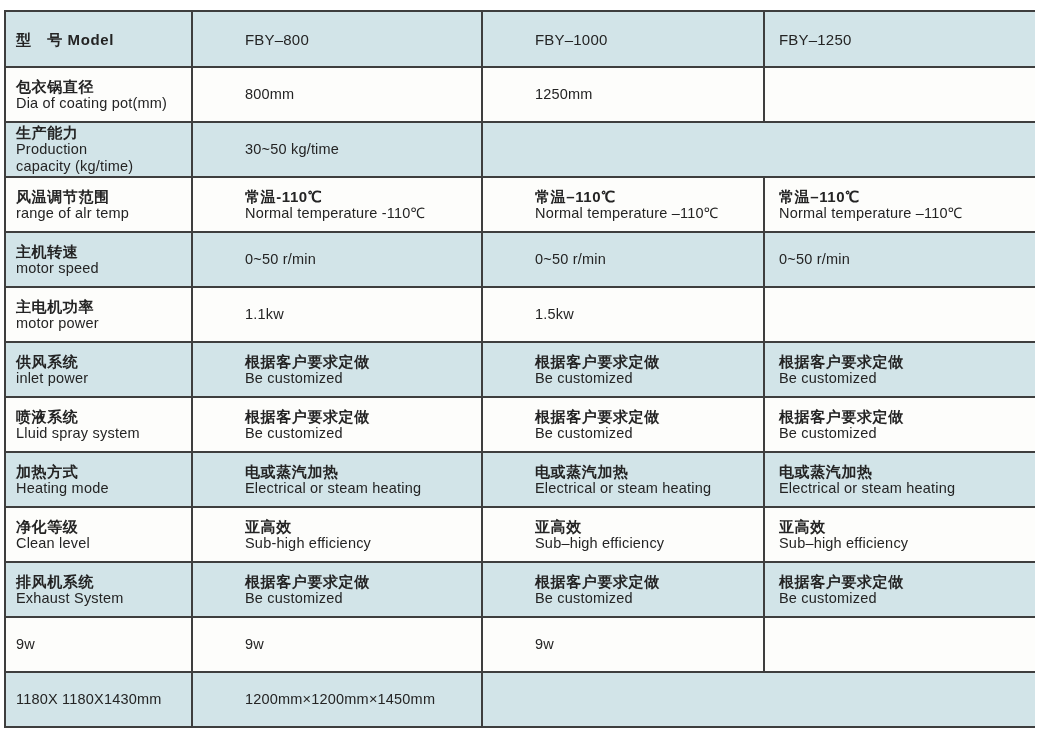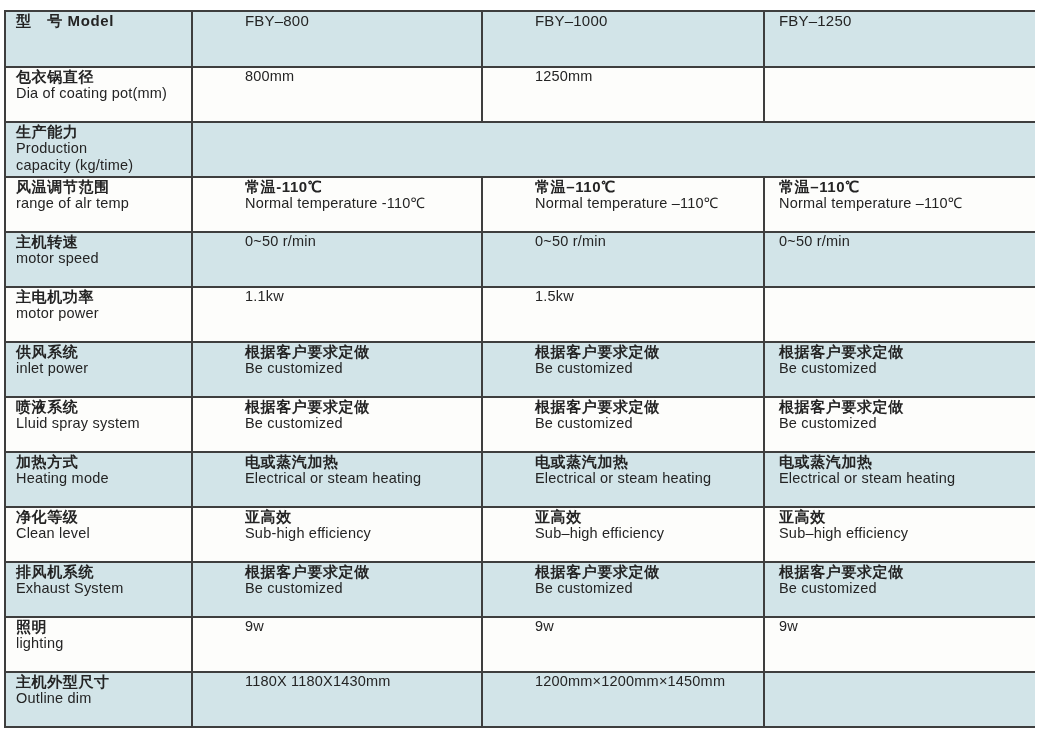--- a/index.html
+++ b/index.html
@@ -31,20 +31,21 @@
     height:55px;
     box-sizing:border-box;
     border-bottom:2px solid var(--border);
   }
   .row.header{height:56px;}
   .row.blue{background:var(--row-blue);}
   .row.white{background:var(--row-white);}
   .cell{
     display:flex;
     flex-direction:column;
+    justify-content:center;
     box-sizing:border-box;
     padding-left:52px;
     font-size:14.5px;
     line-height:17px;
     letter-spacing:0.2px;
     white-space:nowrap;
   }
   .cell:nth-child(1){padding-left:10px;}
   .cell:nth-child(4){padding-left:14px;}
   .cell:nth-child(1),
@@ -86,20 +87,23 @@
       <div class="cell">
         <div class="line">1250mm</div>
       </div>
     </div>
     <div class="row blue">
       <div class="cell">
         <div class="line zh">生产能力</div>
         <div class="line">Production</div>
         <div class="line">capacity (kg/time)</div>
       </div>
+      <div class="cell">
+        <div class="line">30~50 kg/time</div>
+      </div>
     </div>
     <div class="row white">
       <div class="cell">
         <div class="line zh">风温调节范围</div>
         <div class="line">range of alr temp</div>
       </div>
       <div class="cell">
         <div class="line zh">常温-110℃</div>
         <div class="line">Normal temperature -110℃</div>
       </div>
@@ -224,38 +228,30 @@
         <div class="line zh">根据客户要求定做</div>
         <div class="line">Be customized</div>
       </div>
       <div class="cell">
         <div class="line zh">根据客户要求定做</div>
         <div class="line">Be customized</div>
       </div>
     </div>
     <div class="row white">
       <div class="cell">
-        <div class="line zh">照明</div>
-        <div class="line">lighting</div>
-      </div>
-      <div class="cell">
         <div class="line">9w</div>
       </div>
       <div class="cell">
         <div class="line">9w</div>
       </div>
       <div class="cell">
         <div class="line">9w</div>
       </div>
     </div>
     <div class="row blue">
-      <div class="cell">
-        <div class="line zh">主机外型尺寸</div>
-        <div class="line">Outline dim</div>
-      </div>
       <div class="cell">
         <div class="line">1180X 1180X1430mm</div>
       </div>
       <div class="cell">
         <div class="line">1200mm×1200mm×1450mm</div>
       </div>
     </div>
   </div>
 
 </body></html>

